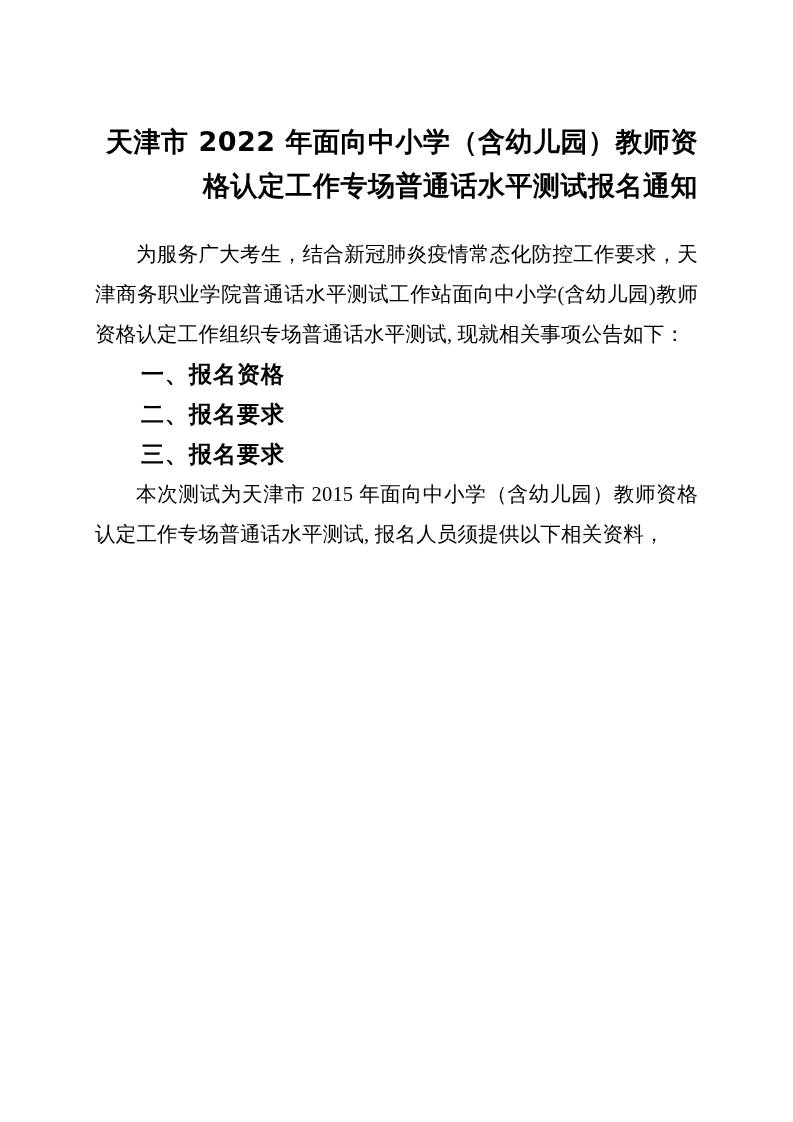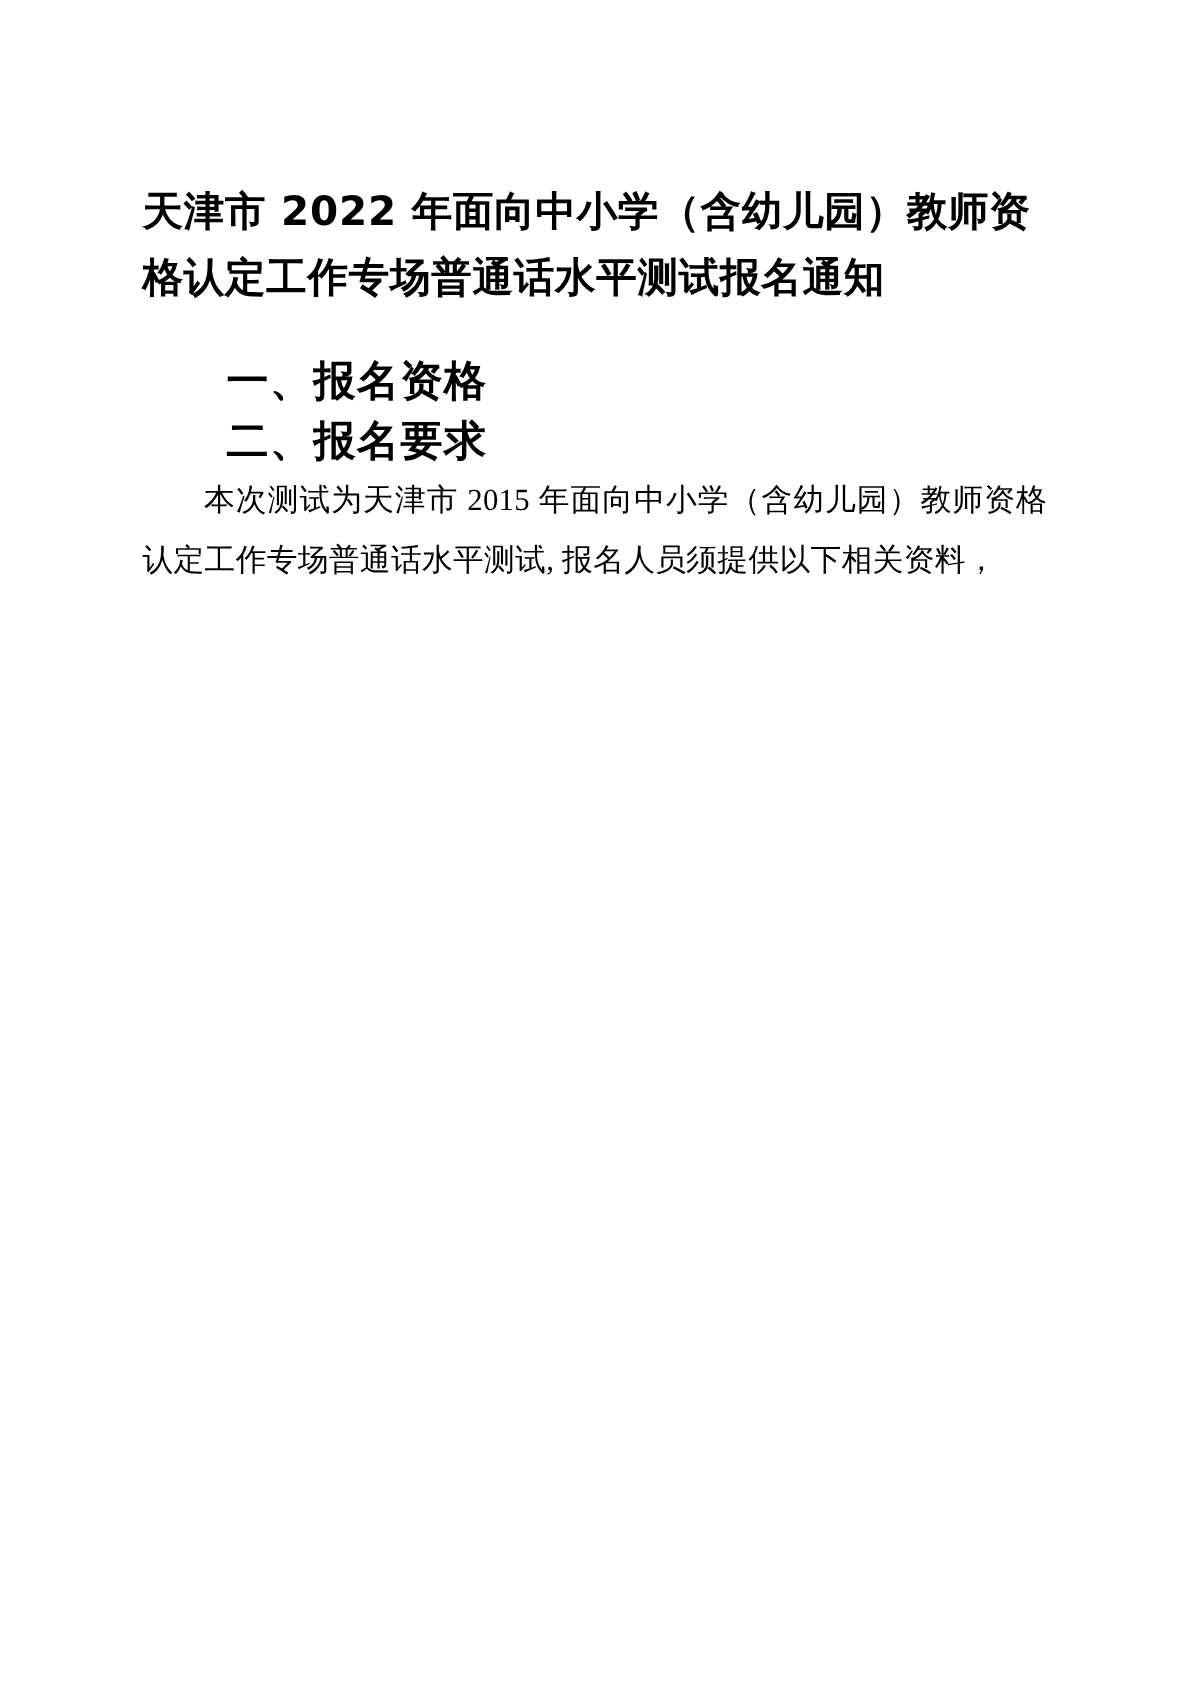--- a/index.html
+++ b/index.html
@@ -20,50 +20,52 @@
     height: 1122px;
     box-sizing: border-box;
     padding: 120px 95px 0 95px;
     position: relative;
   }
   .doc-title {
     font-family: "DejaVu Sans", "Liberation Sans", sans-serif;
     font-weight: bold;
     font-size: 27px;
     line-height: 44px;
-    text-align: left;
+    text-align: right;
     letter-spacing: 0.5px;
     margin: 0 0 26px 0;
     color: #000;
   }
   .body-block {
     font-size: 20.5px;
     line-height: 40px;
     text-align: justify;
     text-justify: inter-ideograph;
     letter-spacing: 0.2px;
   }
   .para {
     margin: 0;
     text-indent: 2em;
   }
   .heading {
     margin: 0;
     text-indent: 2em;
     font-family: "DejaVu Sans", "Liberation Sans", sans-serif;
     font-weight: bold;
-    font-size: 28px;
+    font-size: 23px;
     line-height: 40px;
     letter-spacing: 1px;
   }
 </style>
 </head>
 <body>
 
 <div class="page">
   <h1 class="doc-title">天津市 2022 年面向中小学（含幼儿园）教师资格认定工作专场普通话水平测试报名通知</h1>
 
   <div class="body-block">
+    <p class="para">为服务广大考生，结合新冠肺炎疫情常态化防控工作要求，天津商务职业学院普通话水平测试工作站面向中小学(含幼儿园)教师资格认定工作组织专场普通话水平测试, 现就相关事项公告如下：</p>
     <p class="heading">一、报名资格</p>
     <p class="heading">二、报名要求</p>
+    <p class="heading">三、报名要求</p>
     <p class="para">本次测试为天津市 2015 年面向中小学（含幼儿园）教师资格认定工作专场普通话水平测试, 报名人员须提供以下相关资料，</p>
   </div>
 </div>
 
 </body></html>

